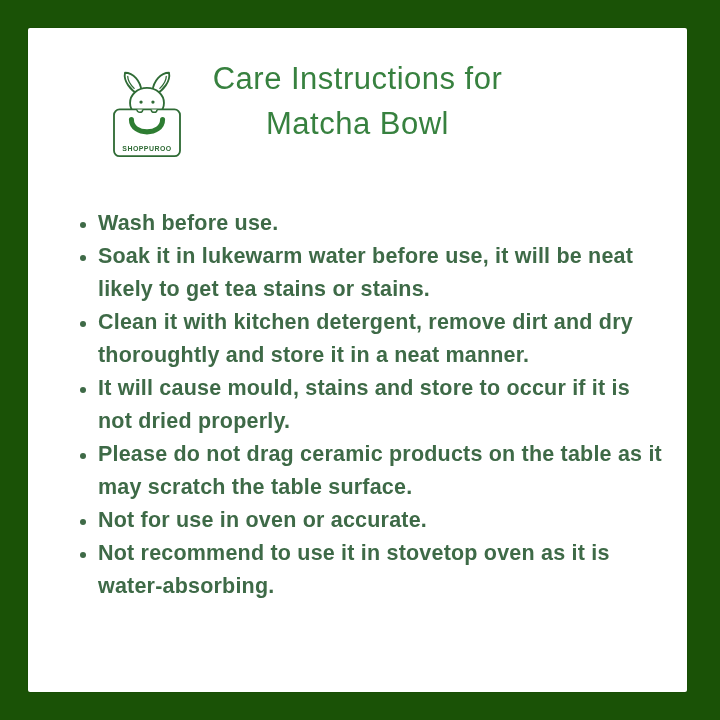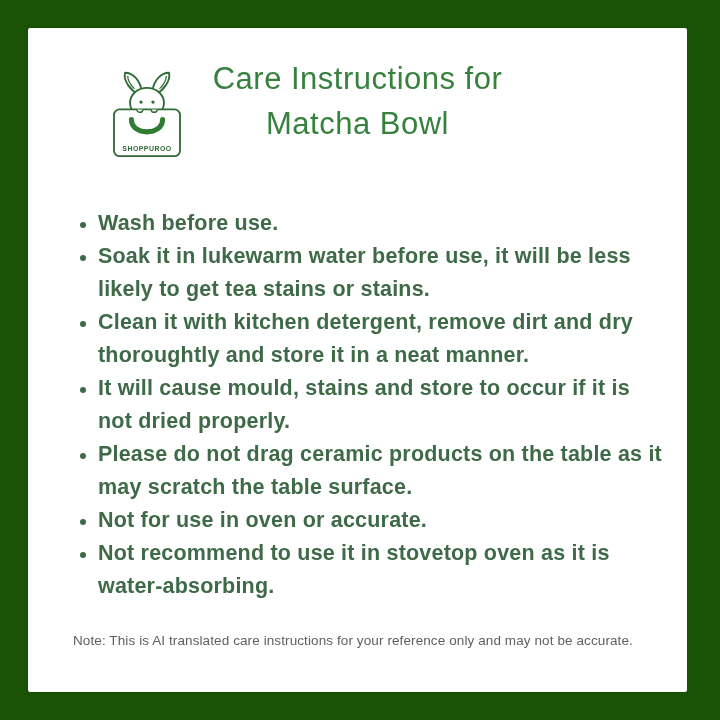--- a/index.html
+++ b/index.html
@@ -108,26 +108,25 @@
       </svg>
     </div>
 
     <h1 class="title">
       <span class="title-line">Care Instructions for</span>
       <span class="title-line">Matcha Bowl</span>
     </h1>
 
     <ul class="care-list">
       <li>Wash before use.</li>
-      <li>Soak it in lukewarm water before use, it will be less likely to get tea stains or stains.</li>
+      <li>Soak it in lukewarm water before use, it will be neat likely to get tea stains or stains.</li>
       <li>Clean it with kitchen detergent, remove dirt and dry thoroughtly and store it in a neat manner.</li>
       <li>It will cause mould, stains and store to occur if it is not dried properly.</li>
       <li>Please do not drag ceramic products on the table as it may scratch the table surface.</li>
       <li>Not for use in oven or accurate.</li>
       <li>Not recommend to use it in stovetop oven as it is water-absorbing.</li>
     </ul>
 
     <div class="note">
-      <span class="note-line">Note: This is AI translated care instructions for your reference only and may not be accurate.</span>
     </div>
 
   </div>
 </div>
 
 </body></html>

